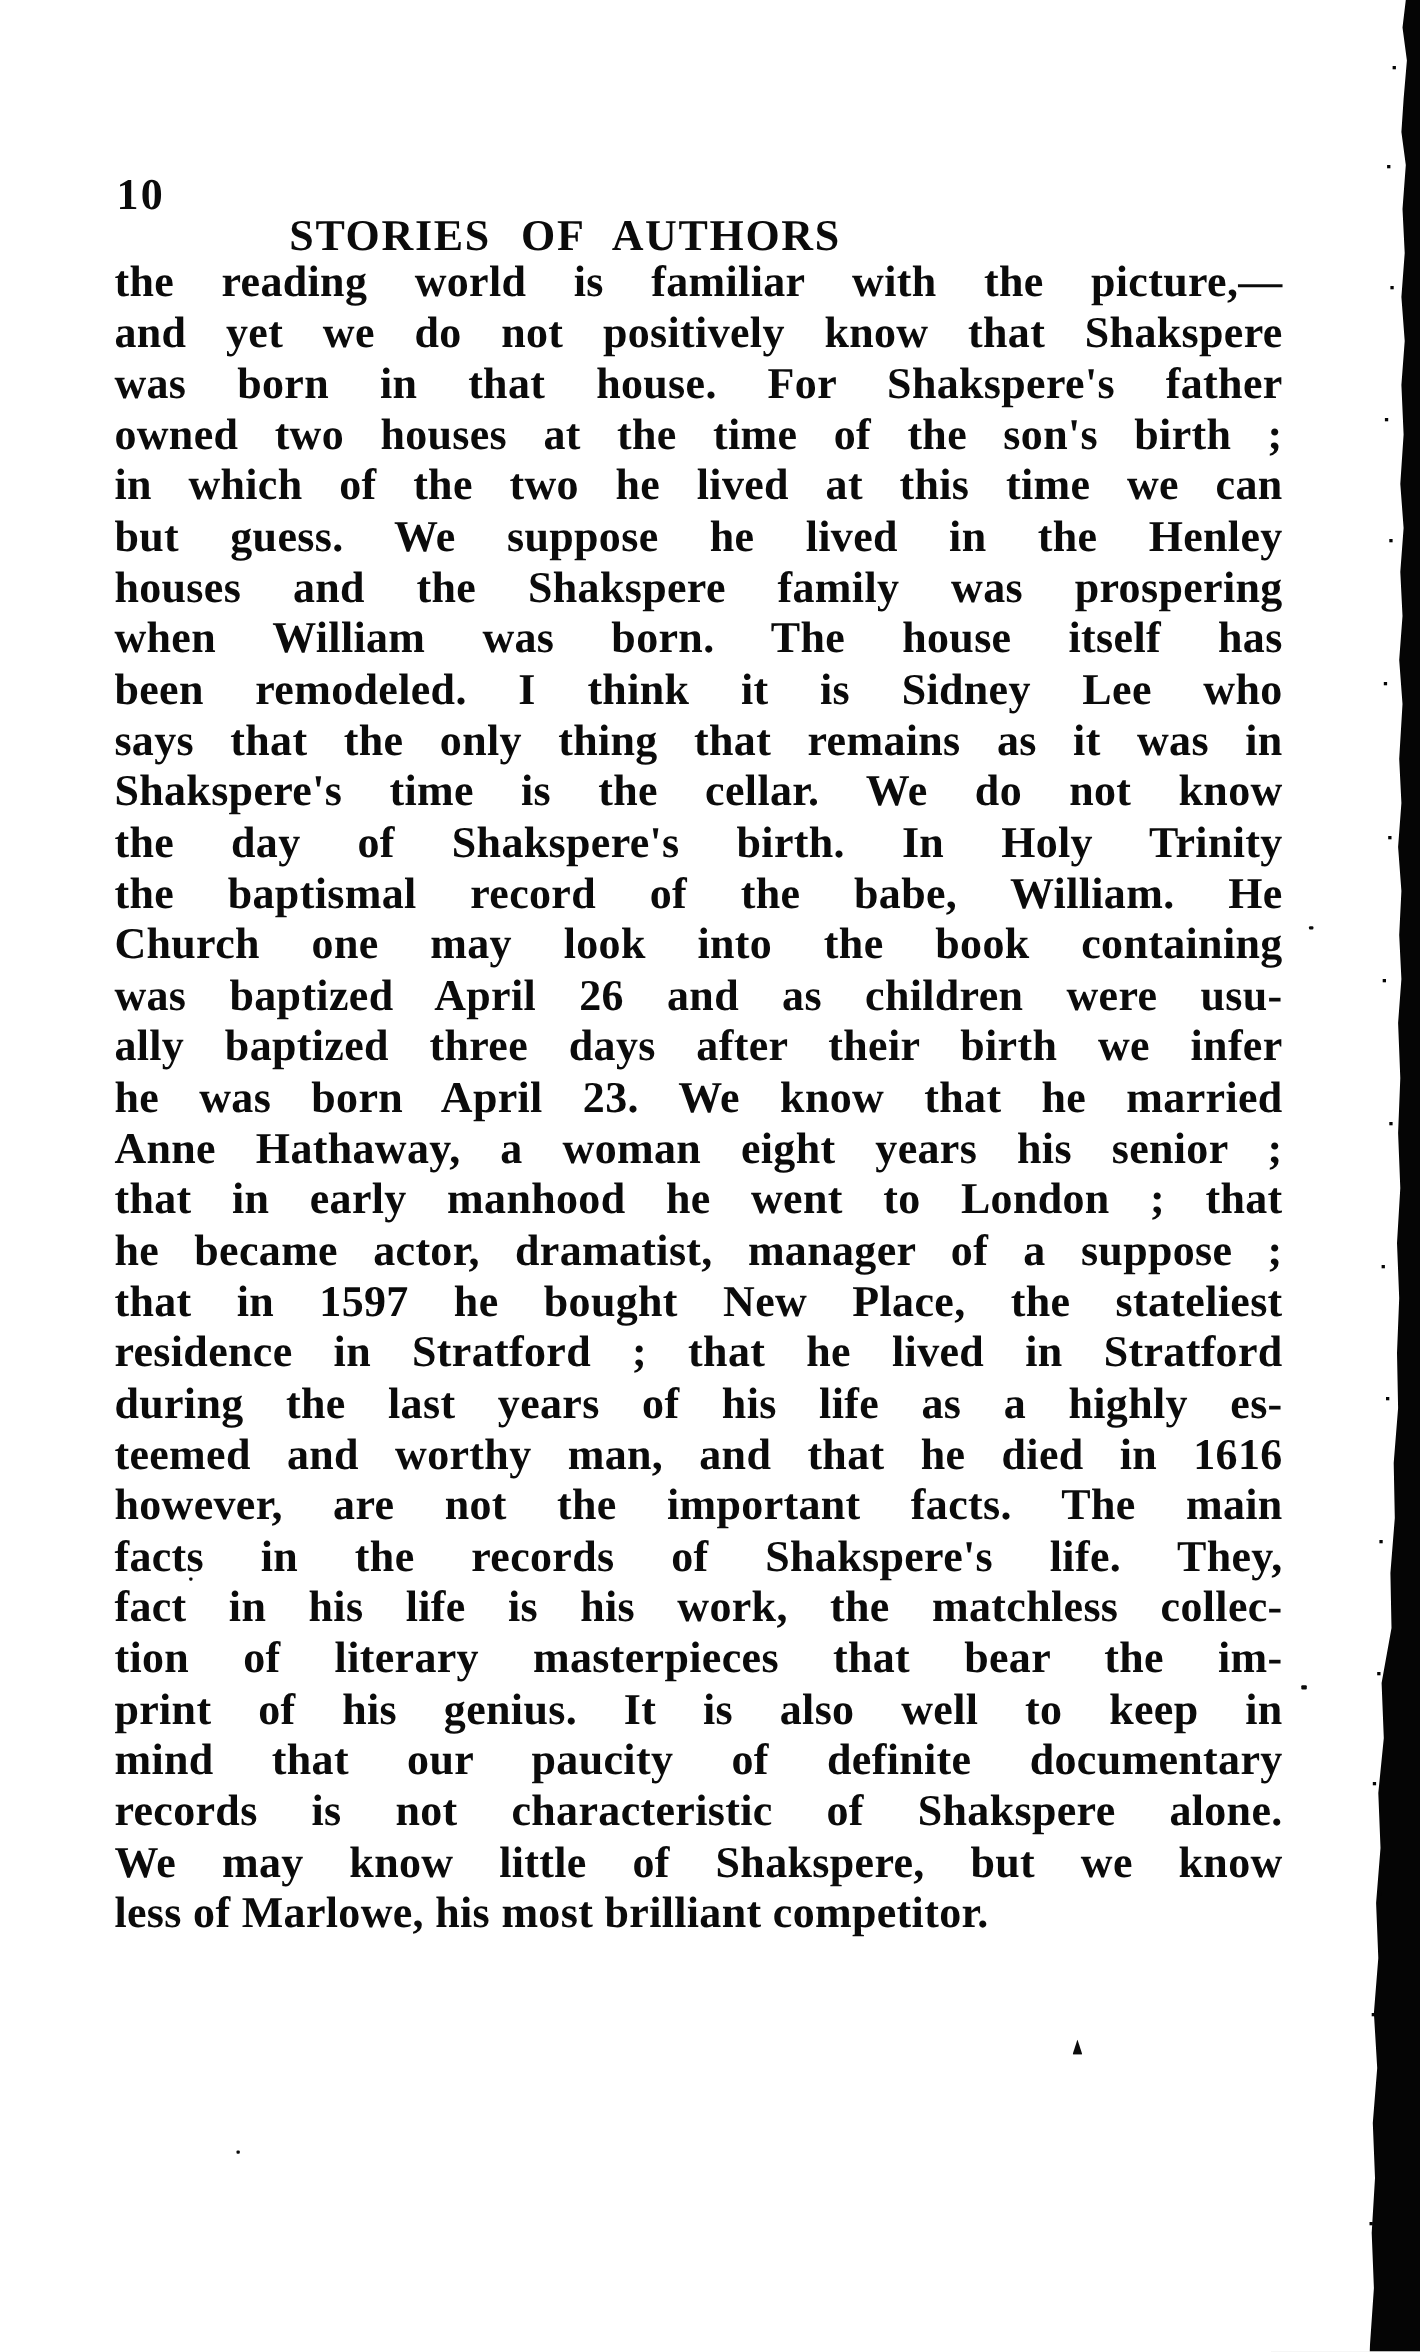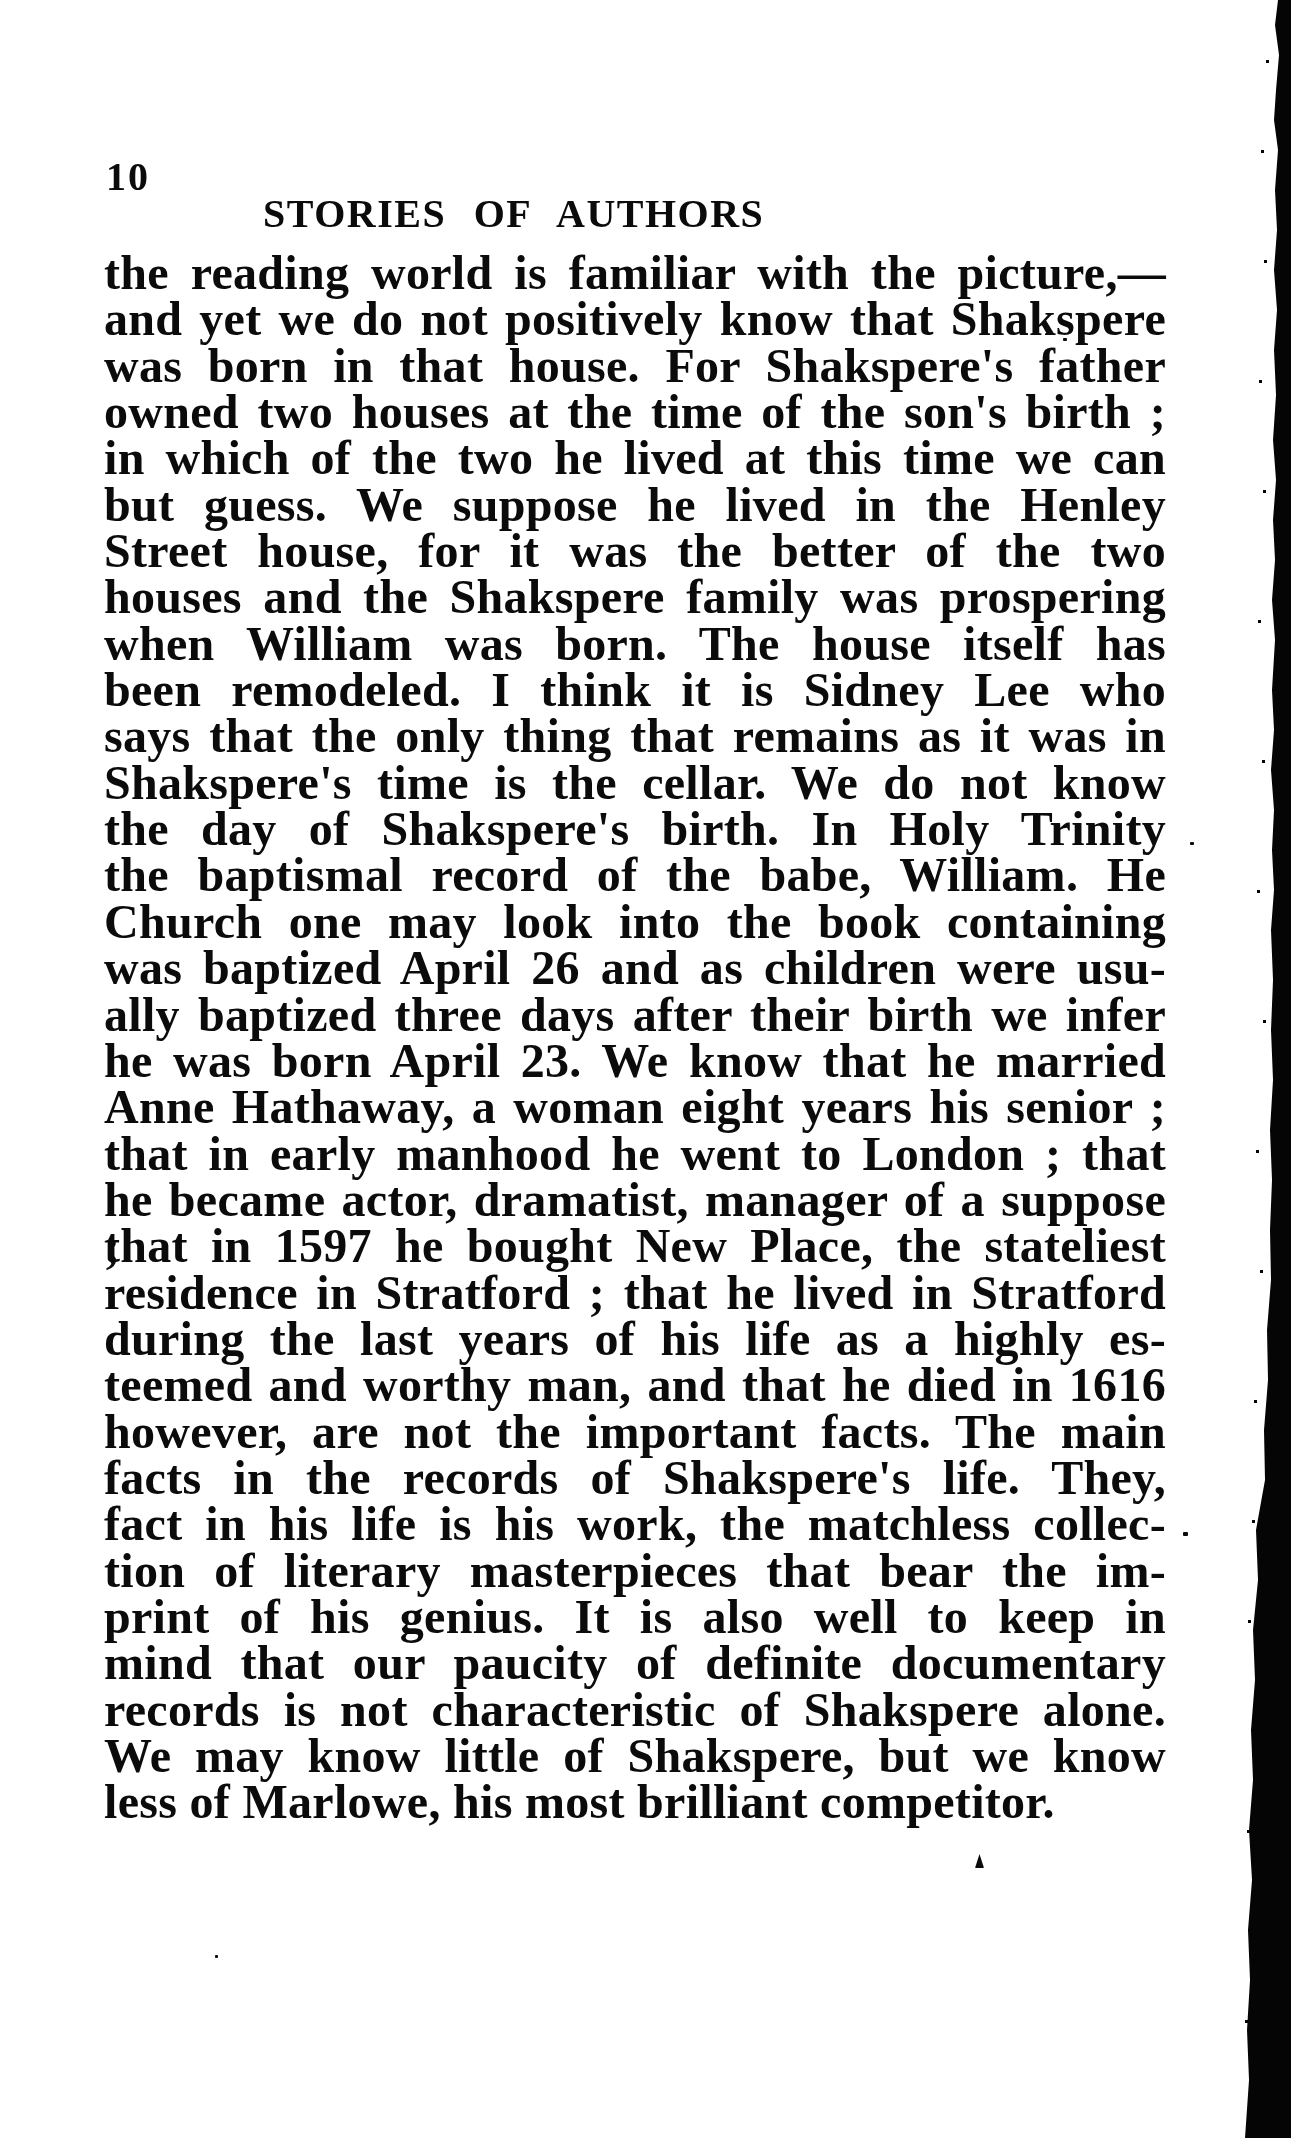--- a/index.html
+++ b/index.html
@@ -30,24 +30,24 @@
   }
   .header-title {
     position: absolute;
     left: 263px; top: 0;
     letter-spacing: 1.5px;
     word-spacing: 16px;
     margin-top: 37px;
   }
   .body-block {
     position: absolute;
-    left: 104px; top: 250px;
+    left: 104px; top: 233px;
     width: 1062px;
     font-weight: 700;
-    font-size: 48px;
+    font-size: 40px;
     letter-spacing: 0.3px;
   }
   .line {
     height: 46.35px;
     line-height: 46.35px;
     text-align: justify;
     text-align-last: justify;
     text-justify: inter-word;
     white-space: nowrap-off;
   }
@@ -103,21 +103,20 @@
     <span class="header-title">STORIES OF AUTHORS</span>
   </div>
 
   <div class="body-block" id="body-lines">
       <div class="line">the reading world is familiar with the picture,—</div>
       <div class="line">and yet we do not positively know that Shakspere</div>
       <div class="line">was born in that house.  For Shakspere's father</div>
       <div class="line">owned two houses at the time of the son's birth ;</div>
       <div class="line">in which of the two he lived at this time we can</div>
       <div class="line">but guess.  We suppose he lived in the Henley</div>
-      <div class="line">Street house, for it was the better of the two</div>
       <div class="line">houses and the Shakspere family was prospering</div>
       <div class="line">when William was born.  The house itself has</div>
       <div class="line">been remodeled.  I think it is Sidney Lee who</div>
       <div class="line">says that the only thing that remains as it was in</div>
       <div class="line">Shakspere's time is the cellar.  We do not know</div>
       <div class="line">the day of Shakspere's birth.  In Holy Trinity</div>
       <div class="line">the baptismal record of the babe, William.  He</div>
       <div class="line">Church one may look into the book containing</div>
       <div class="line">was baptized April 26 and as children were usu-</div>
       <div class="line">ally baptized three days after their birth we infer</div>

